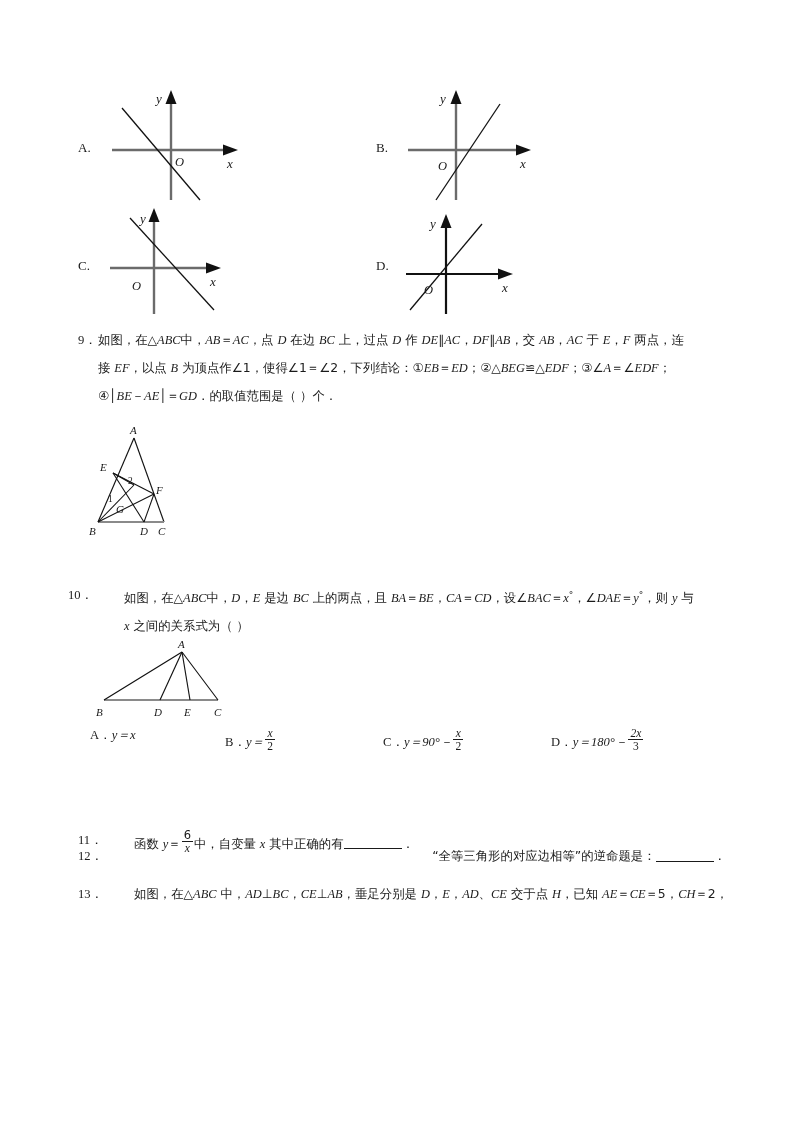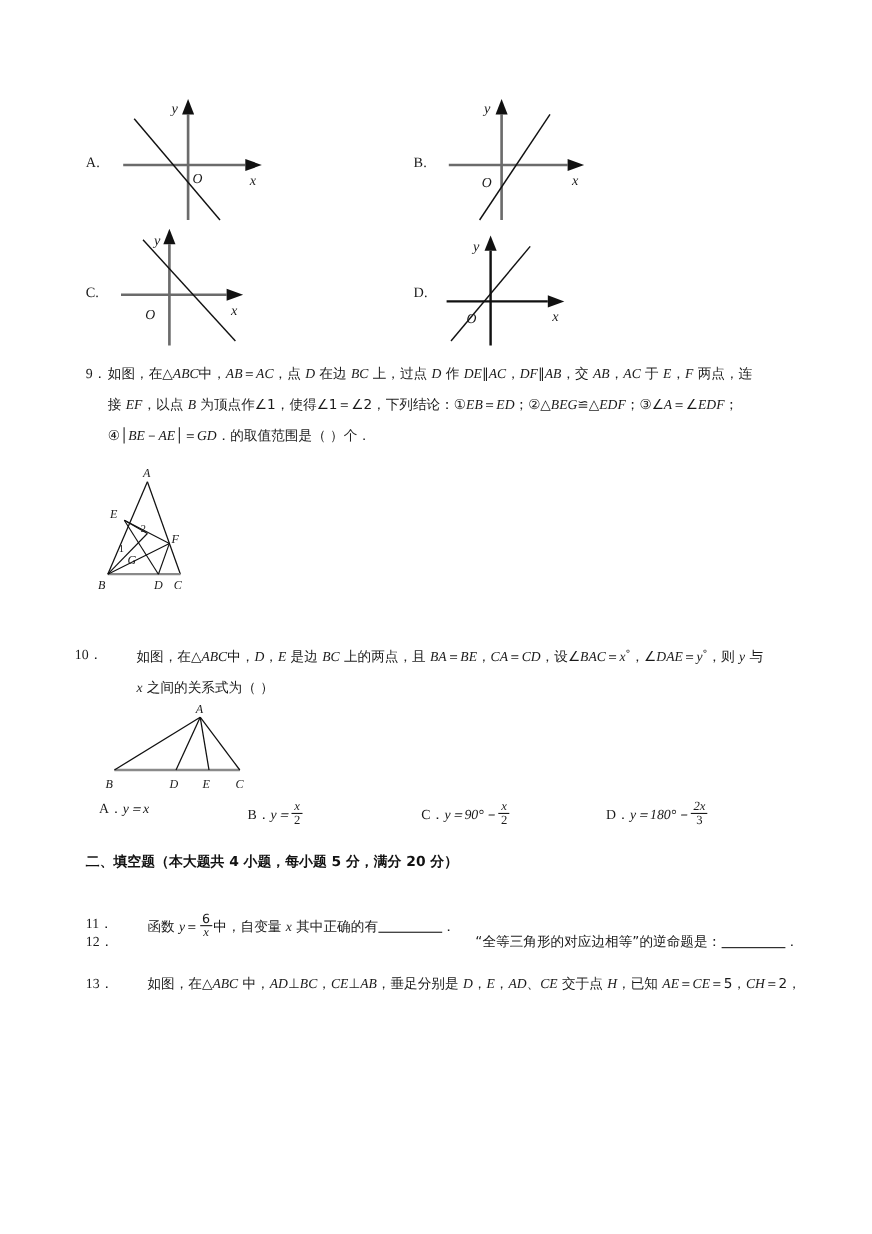--- a/index.html
+++ b/index.html
@@ -270,21 +270,20 @@
   <div class="opts" style="left:90px; top:727px; width:640px; height:30px;">
     <span class="opt" style="left:0px;"><span>A．</span><span class="it">y＝x</span></span>
 
     <span class="opt" style="left:135px;"><span>B．</span><span class="it">y＝</span><span class="frac"><span class="num it">x</span><span class="den">2</span></span></span>
 
     <span class="opt" style="left:293px;"><span>C．</span><span class="it">y＝90°－</span><span class="frac"><span class="num it">x</span><span class="den">2</span></span></span>
 
     <span class="opt" style="left:425px;margin-left:36px;"><span>D．</span><span class="it">y＝180°－</span><span class="frac"><span class="num it">2x</span><span class="den">3</span></span></span>
   </div>
 
-  <div id="section-heading">二、填空题（本大题共 4 小题，每小题 5 分，满分 20 分）</div>
 
   <div class="qblock" style="left:78px; top:829px; width:648px; line-height:22px;">
     <span class="qnum">11．</span>
     <div class="qbody-wide" style="white-space:nowrap;"><span>函数 </span><span class="it">y</span><span>＝</span><span class="frac"><span class="num">6</span><span class="den it">x</span></span><span>中，自变量 </span><span class="it">x</span><span> 其中正确的有</span><span class="blank" style="width:58px;"></span><span>．</span></div>
   </div>
 
   <div class="qblock" style="left:78px; top:845px; width:648px; line-height:22px;text-align:right;">
     <span class="qnum">12．</span>
     <div class="qbody-wide" style="white-space:nowrap;"><span>“全等三角形的对应边相等”的逆命题是：</span><span class="blank" style="width:58px;"></span><span>．</span></div>
   </div>

